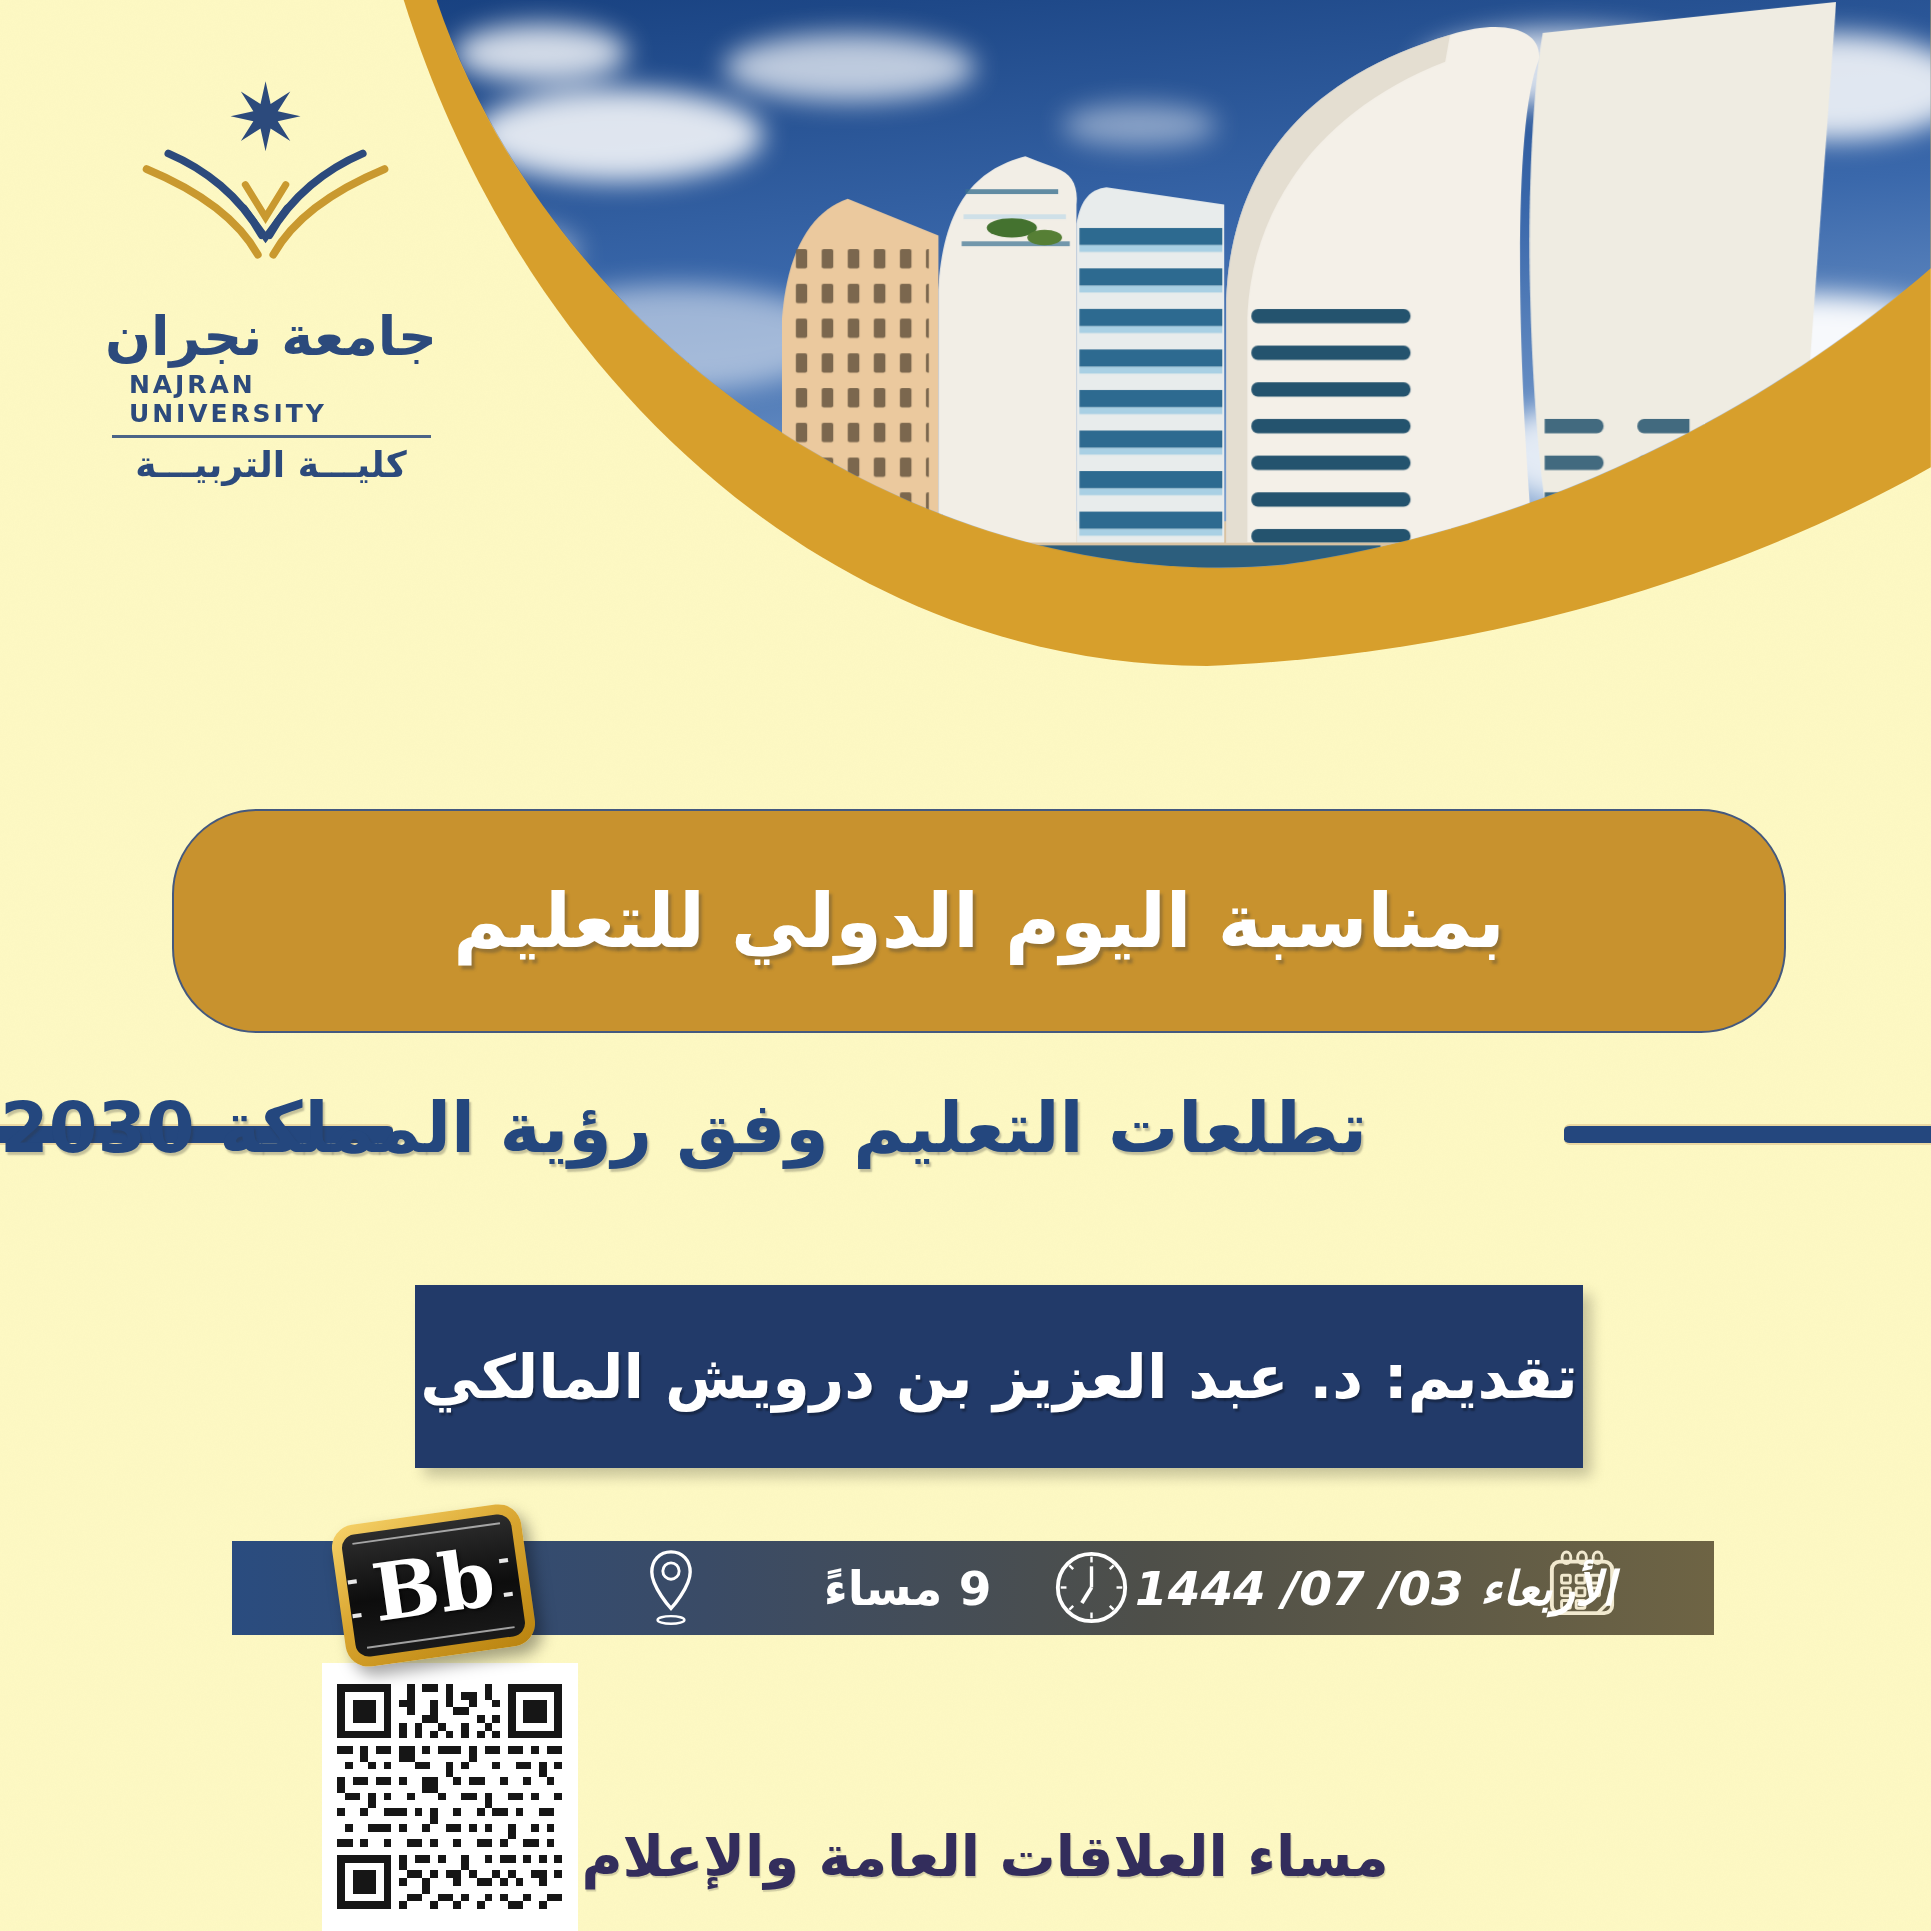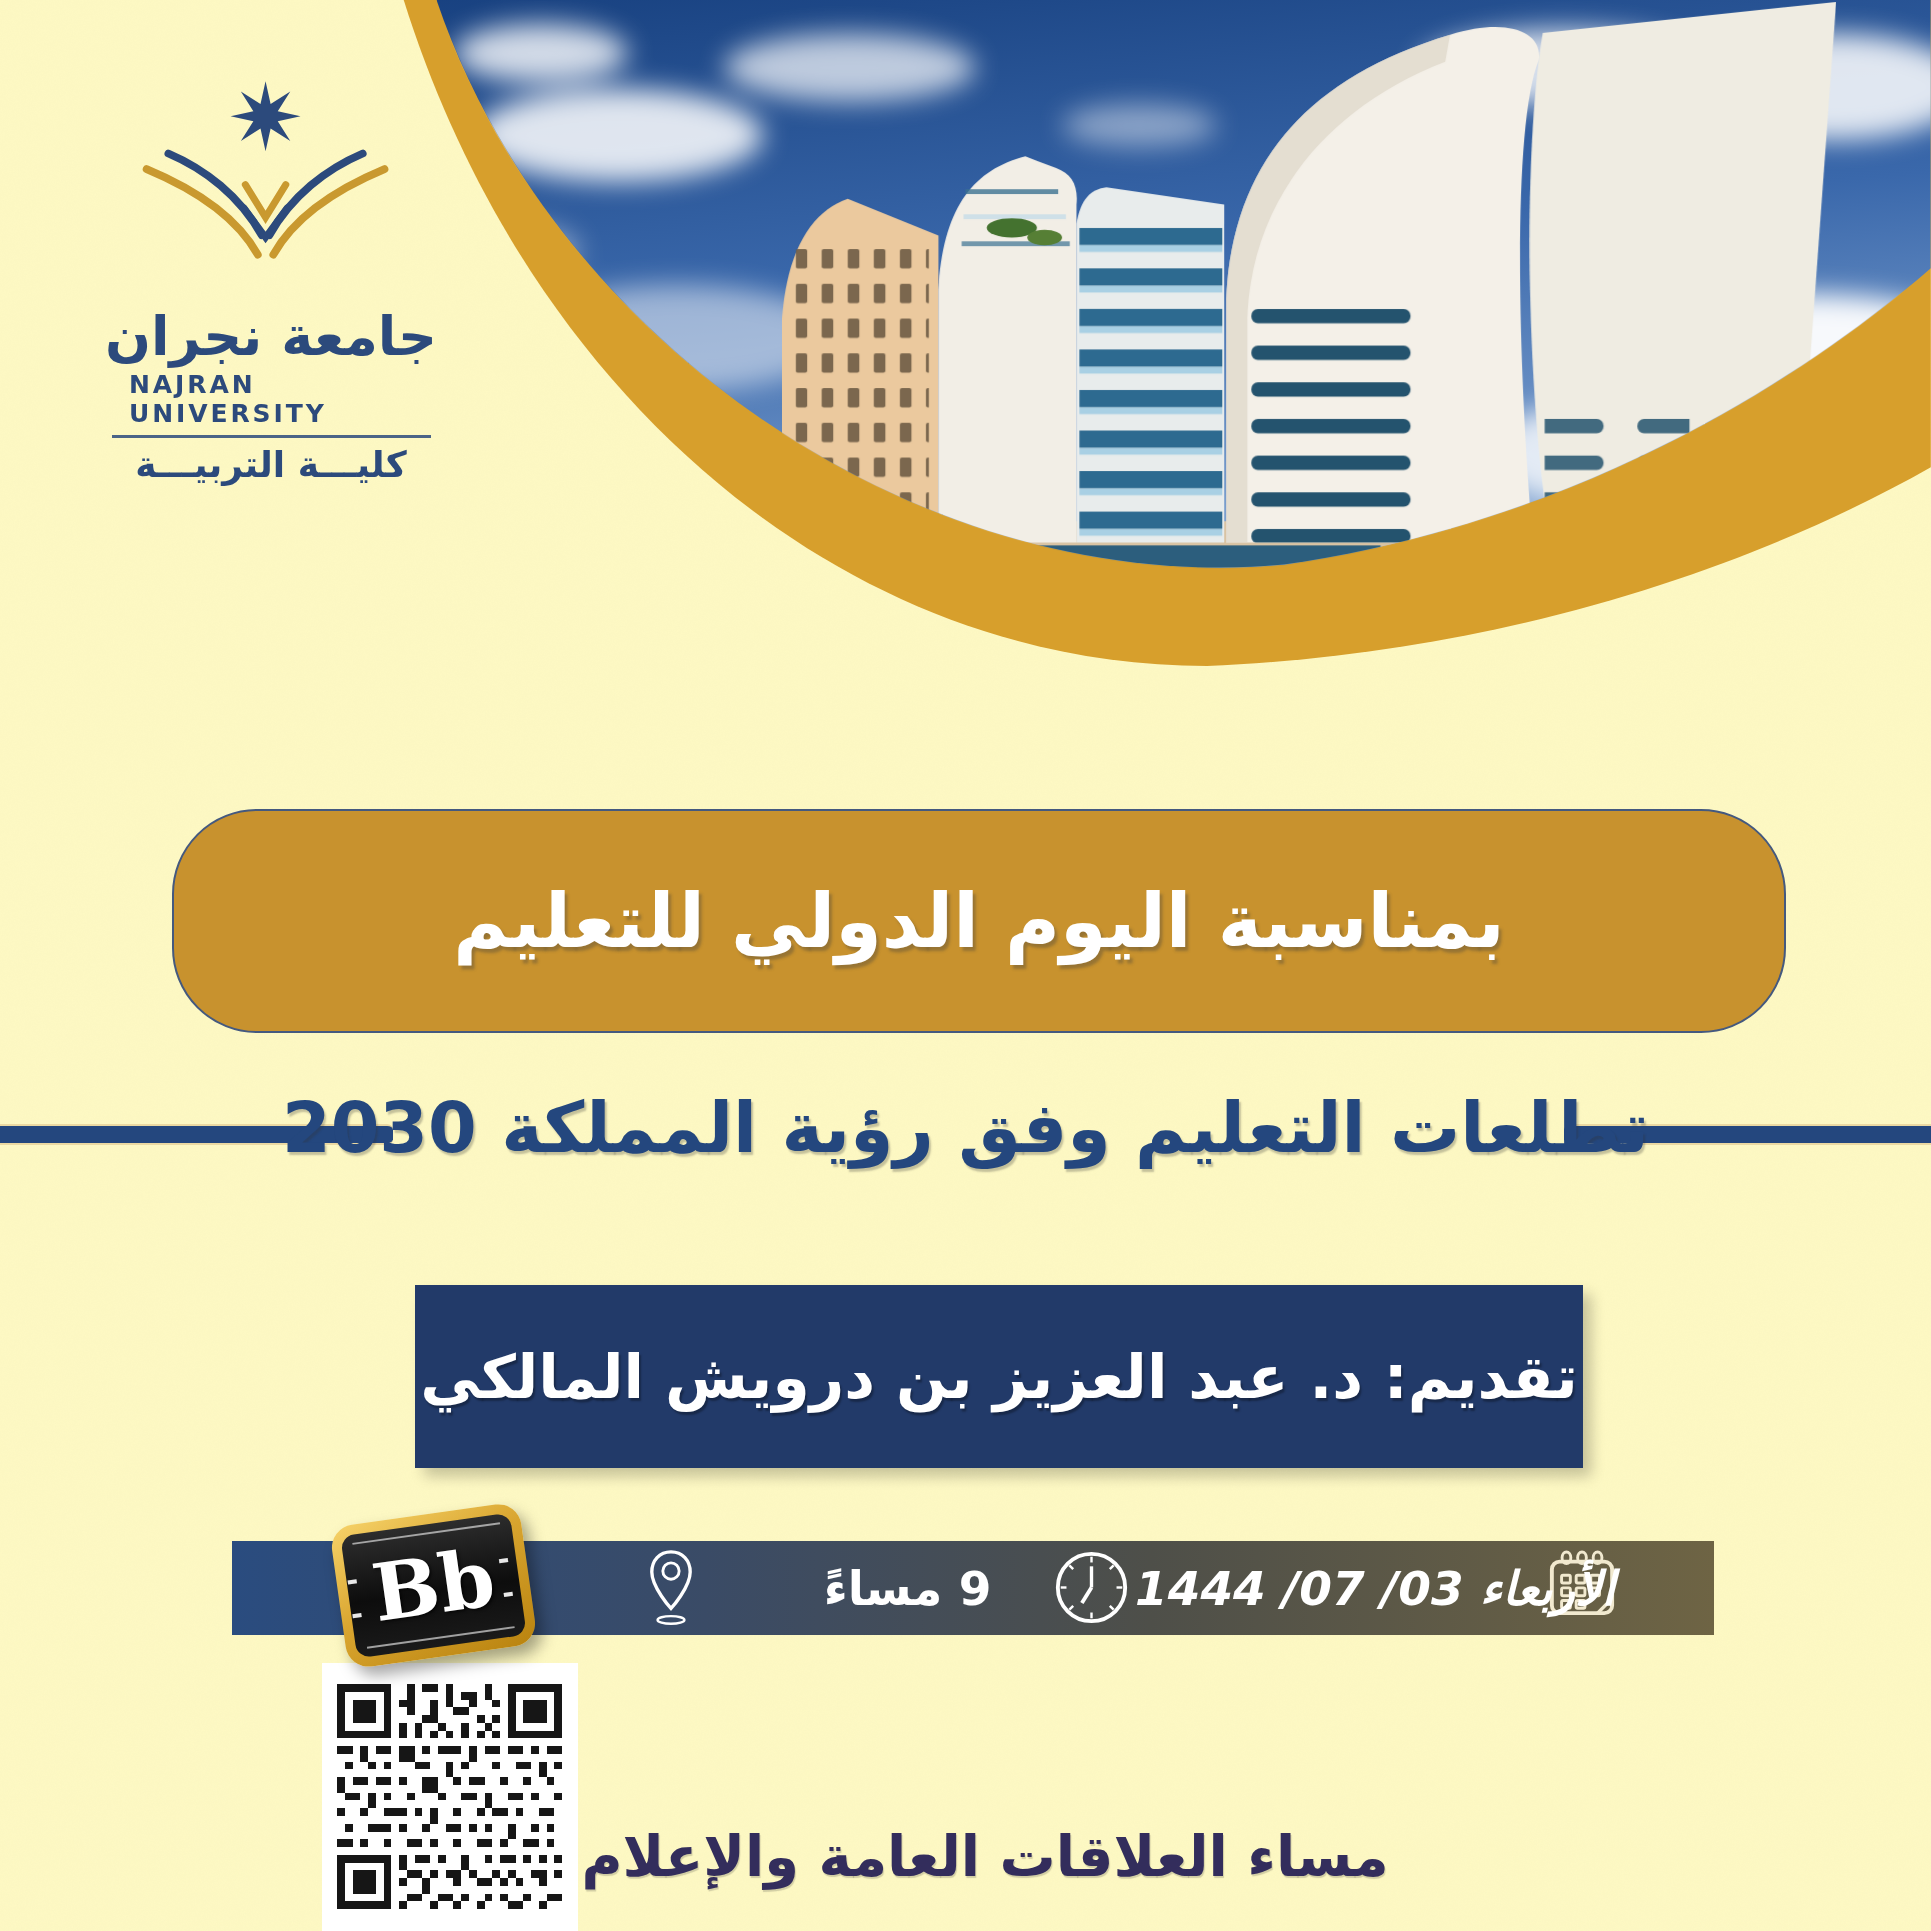--- a/index.html
+++ b/index.html
@@ -20,21 +20,21 @@
   .banner{position:absolute;left:172px;top:809px;width:1610px;height:220px;z-index:3;
     background:#C8922E;border:2.9px solid #44597F;border-radius:85px;
     display:flex;flex-direction:row;align-items:center;justify-content:center;gap:9.7px;overflow:visible;}
   .banner-line1{font-size:75px;font-weight:800;color:#fff;direction:rtl;white-space:nowrap;
     text-shadow:2.9px 3.9px 2.9px rgba(60,60,60,.35);}
   .banner-line2{font-size:53px;font-weight:700;color:#fff;direction:rtl;white-space:nowrap;
     text-shadow:1.9px 2.9px 1.9px rgba(60,60,60,.3);}
 
   
   .section-title{position:absolute;left:0;top:1070px;width:1931px;height:116px;z-index:3;
-    display:flex;align-items:center;justify-content:center;}
+    display:flex;align-items:center;}
   .section-title .title-text{font-size:70px;font-weight:800;color:#24477E;direction:rtl;white-space:nowrap;
     text-shadow:1.9px 2.9px 1.9px rgba(50,50,50,.28);}
   .dash{position:absolute;top:1124px;height:17.4px;background:#24477E;z-index:3;
     border-top:2.9px solid #EBD9A2;border-bottom:2.9px solid #EBD9A2;}
   .dash-left{left:0;width:393px;border-radius:0 5.8px 5.8px 0;}
   .dash-right{left:1564px;width:367px;border-radius:5.8px 0 0 5.8px;}
 
   
   .presenter-box{position:absolute;left:415px;top:1285px;width:1168px;height:183px;z-index:3;
     background:#223A69;box-shadow:8.7px 8.7px 13.5px rgba(0,0,0,.22);

